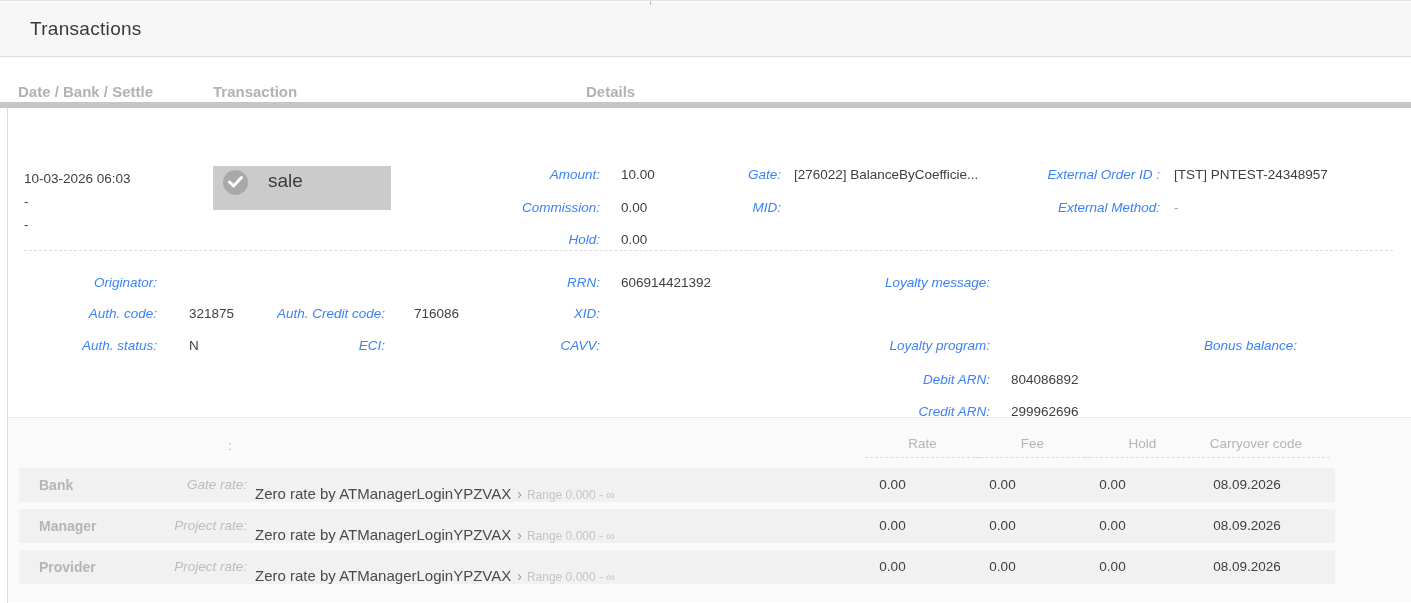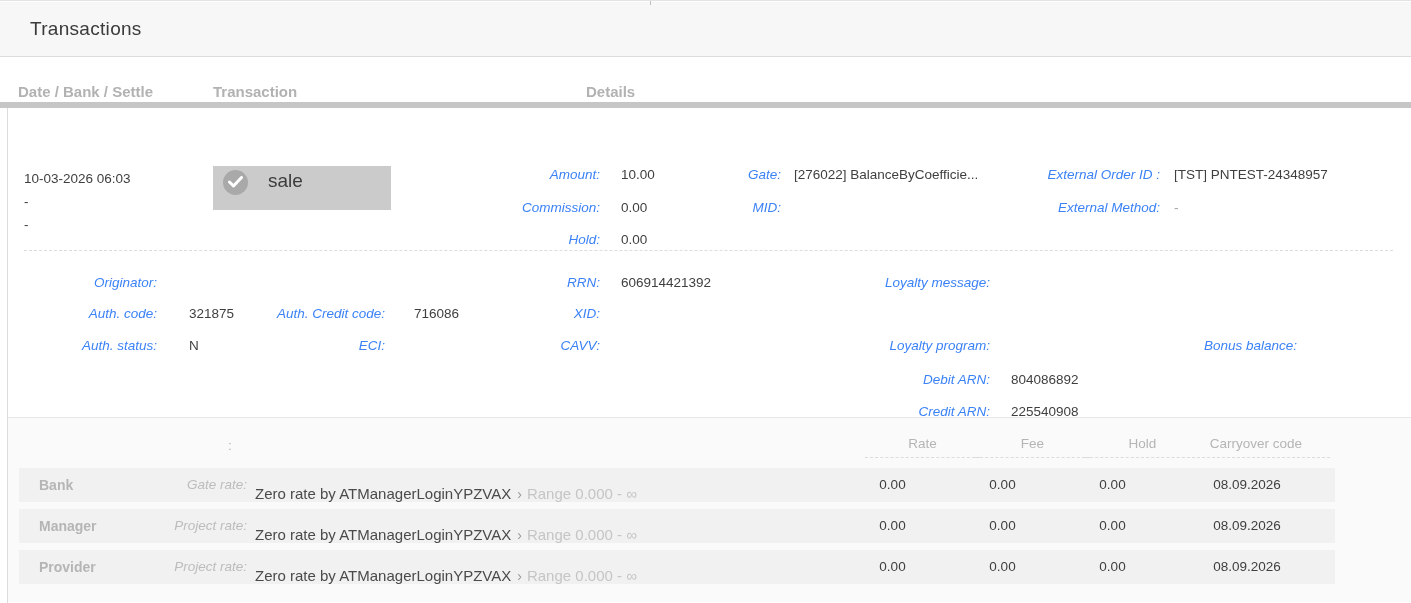--- a/index.html
+++ b/index.html
@@ -42,21 +42,21 @@
   .rh1{left:857px;width:115px}.rh2{left:967px;width:115px}.rh3{left:1077px;width:115px}.rh4{left:1174px;width:148px}
   .stray-colon { position:absolute; left:220px; top:20px; font-size:13.5px; color:#b5b5b5; }
 
   .rate-row { position:absolute; left:11px; width:1316px; height:34px; background:#f1f1f1; }
   .rr1{top:50px}.rr2{top:91px}.rr3{top:132px}
   .rate-row .role { position:absolute; left:20px; top:0; line-height:34px; font-size:14px; font-weight:bold; color:#b5b5b5; }
   .rate-row .rtype { position:absolute; right:1088px; top:0; line-height:34px; font-size:13.5px; font-style:italic; color:#bcbcbc; white-space:nowrap; }
   .rate-row .rname-wrap { position:absolute; left:236px; top:0; height:34px; display:flex; align-items:flex-end; white-space:nowrap; cursor:pointer; }
   .rate-row .rname { font-size:15px; color:#4a4a4a; }
   .rate-row .chev { font-size:14px; color:#9a9a9a; margin:0 5px 0 6px; }
-  .rate-row .range { font-size:15px; color:#c5c5c5; }
+  .rate-row .range { font-size:12px; color:#c5c5c5; }
   .rate-row .cell { position:absolute; top:0; line-height:34px; font-size:13.5px; color:#3f3f3f; text-align:center; }
   .cv1{left:816px;width:115px}.cv2{left:926px;width:115px}.cv3{left:1036px;width:115px}.cv4{left:1153px;width:150px}
 </style>
 </head>
 <body>
 
 <div class="app">
 
   <div class="titlebar">
     <div class="title">Transactions</div>
@@ -119,21 +119,21 @@
     <span class="val r-f vx1">N</span>
     <span class="lab r-f lx2">ECI:</span>
     <span class="lab r-f lx3">CAVV:</span>
     <span class="lab r-f lx5">Loyalty program:</span>
     <span class="lab r-f lx7">Bonus balance:</span>
 
     <span class="lab r-g lx5">Debit ARN:</span>
     <span class="val r-g vx5">804086892</span>
 
     <span class="lab r-h lx5">Credit ARN:</span>
-    <span class="val r-h vx5">225540908</span>
+    <span class="val r-h vx5">299962696</span>
   </div>
 
   <div class="rates-panel">
     <span class="stray-colon">:</span>
     <div class="rt-head rh1">Rate</div>
     <div class="rt-head rh2">Fee</div>
     <div class="rt-head rh3">Hold</div>
     <div class="rt-head rh4">Carryover code</div>
 
     <div class="rate-row rr1">

